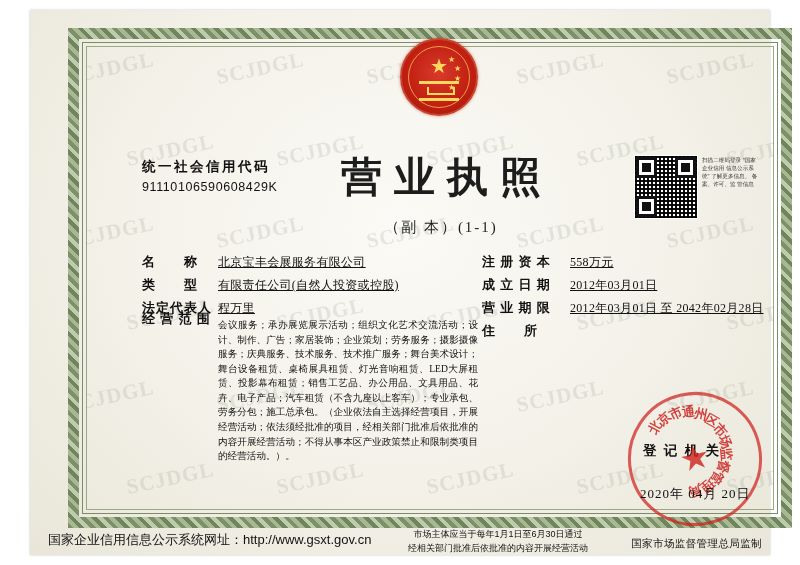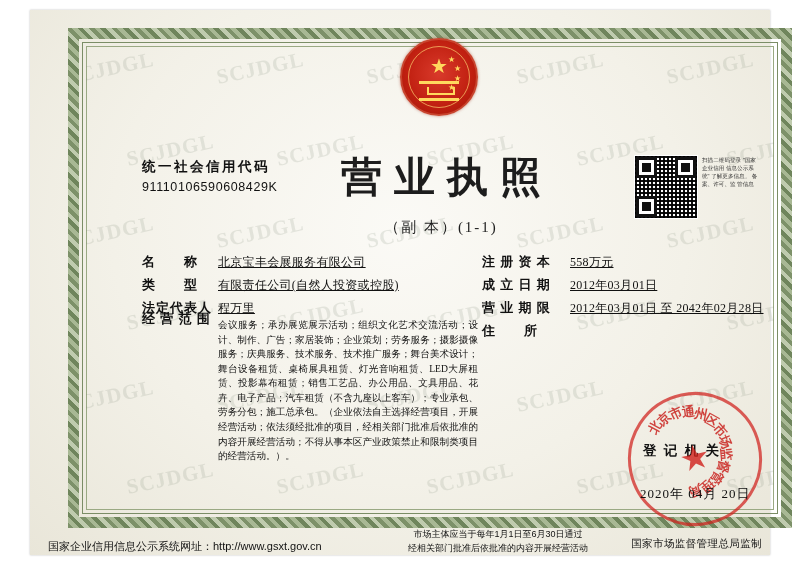--- a/index.html
+++ b/index.html
@@ -269,22 +269,22 @@
   }
   
   .footer {
     position: absolute;
     left: 0; top: 527px;
     width: 800px;
     height: 38px;
   }
   .footer-left {
     position: absolute;
-    left: 48px; top: 12px;
-    font-size: 11px;
+    left: 48px; top: 4px;
+    font-size: 13px;
     color: #111;
   }
   .footer-left a { color: #111; text-decoration: none; }
   .footer-center {
     position: absolute;
     left: 378px; top: 1px;
     width: 240px;
     font-size: 9px;
     line-height: 1.5;
     color: #111;

